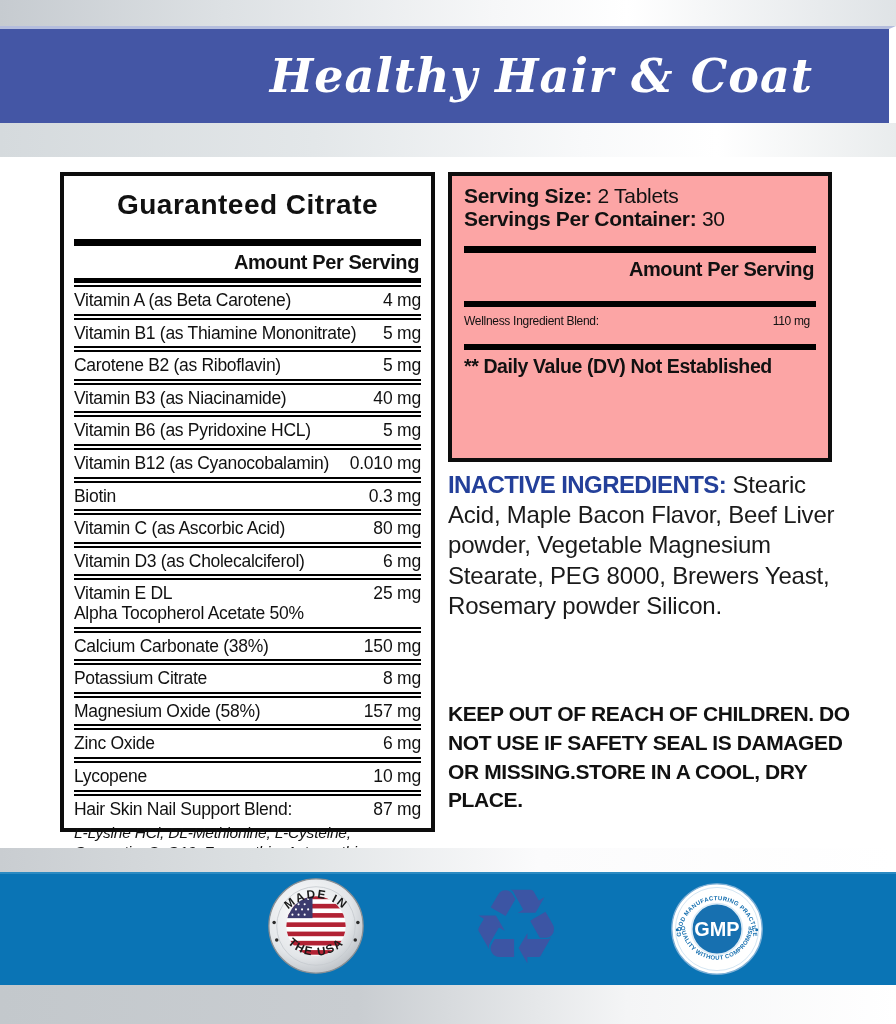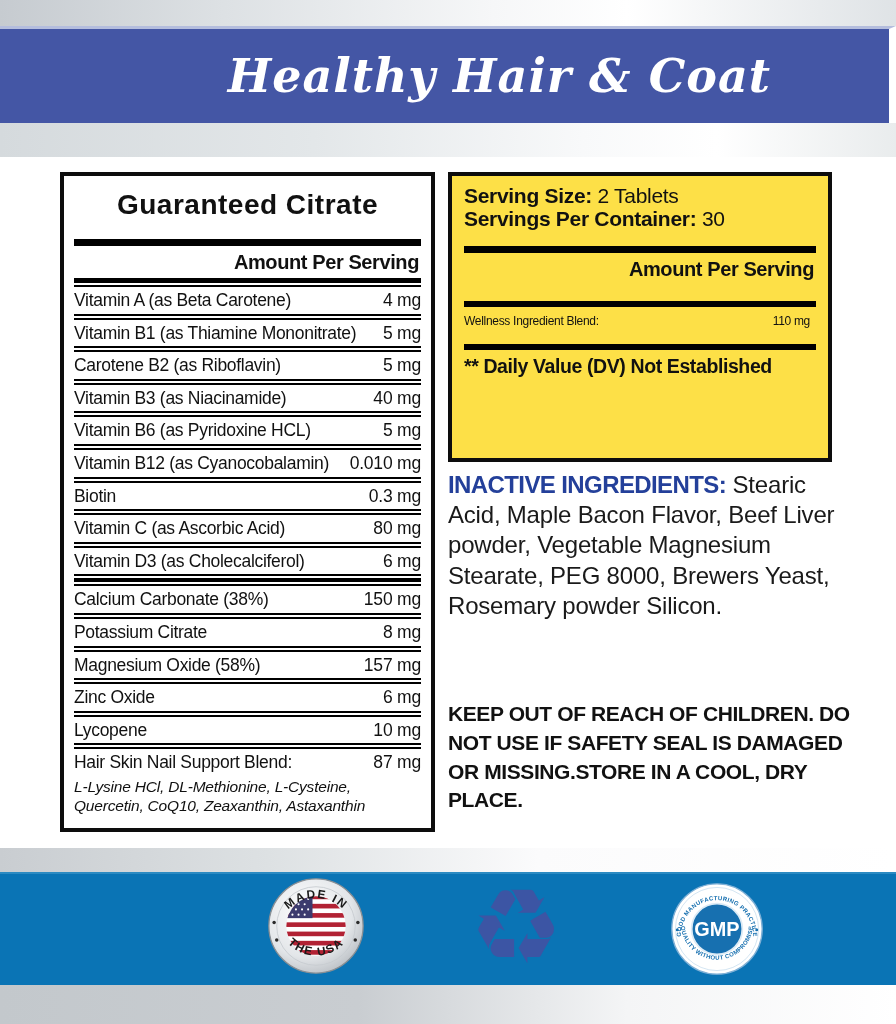--- a/index.html
+++ b/index.html
@@ -10,21 +10,21 @@
   .silver{position:absolute;left:0;width:100%;
           background:linear-gradient(90deg,#c6cbd0 0%,#dde1e4 25%,#f6f7f8 55%,#ffffff 70%,#dfe3e6 100%);}
   .silver.top{top:0;height:26px;}
   .silver.mid{top:123px;height:34px;background:linear-gradient(90deg,#d5dadd 0%,#e3e7e9 35%,#f8f9fa 65%,#ffffff 80%,#e9eced 100%);}
   .silver.low{top:848px;height:24px;background:linear-gradient(90deg,#c9cdd1 0%,#dde1e3 30%,#fbfbfc 60%,#ffffff 100%);}
   .silver.foot{top:985px;height:39px;background:linear-gradient(90deg,#c3c8cc 0%,#c9cdd1 40%,#f4f5f6 70%,#ffffff 100%);}
 
   .header-band{position:absolute;top:26px;left:0;width:100%;height:97px;
                background:#4456a5;border-top:3px solid #b4bddd;border-right:7px solid #fff;
                box-sizing:border-box;}
-  .banner-title{height:94px;line-height:94px;text-align:right;padding-right:118px;
+  .banner-title{height:94px;line-height:94px;text-align:right;padding-right:76px;
                 font-family:"DejaVu Serif",serif;font-style:italic;font-weight:bold;
                 font-size:46px;color:#ffffff;letter-spacing:1px;}
 
   
   .ga-box{position:absolute;top:172px;left:60px;width:375px;height:660px;
           border:4px solid #0d0d0d;background:#fff;box-sizing:border-box;
           padding:0 10px;}
   .ga-title{text-align:center;font-size:28px;font-weight:700;letter-spacing:.5px;
             margin:13px 0 18px 0;}
   .bar{height:7px;background:#000;}
@@ -34,21 +34,21 @@
               padding:5px 2px 4px 0;}
   .ga-row{display:flex;justify-content:space-between;align-items:flex-start;
           padding:4px 0 3px 0;font-size:17.5px;line-height:1.12;}
   .ga-name{white-space:nowrap;letter-spacing:-.3px;}
   .ga-amt{white-space:nowrap;letter-spacing:-.2px;}
   .ga-note{font-style:italic;font-size:15.5px;line-height:1.25;letter-spacing:-.2px;
            padding:1px 0 6px 0;}
 
   
   .sv-box{position:absolute;top:172px;left:448px;width:384px;height:290px;
-          border:4px solid #0d0d0d;background:#fde047;box-sizing:border-box;
+          border:4px solid #0d0d0d;background:#fca5a5;box-sizing:border-box;
           padding:8px 12px 0 12px;}
   .sv-line{font-size:21px;line-height:1.1;letter-spacing:-.3px;}
   .sv-line b{font-weight:700;}
   .sv-box .bar{margin-top:16px;}
   .sv-colhead{text-align:right;font-size:20px;font-weight:700;letter-spacing:-.4px;
               padding:5px 2px 4px 0;}
   .sv-blend{display:flex;justify-content:space-between;font-size:12px;
             letter-spacing:-.3px;padding:7px 6px 2px 0;}
   .sv-note{font-style:italic;font-size:17px;line-height:1.35;letter-spacing:-.2px;
            padding:8px 0 0 14px;width:330px;}
@@ -149,20 +149,27 @@
           <div class="ga-amt">80 mg</div>
         </div>
         <div class="dsep"></div>
         <div class="ga-row">
           <div class="ga-name">
             <div>Vitamin D3 (as Cholecalciferol)</div>
           </div>
           <div class="ga-amt">6 mg</div>
         </div>
         <div class="dsep"></div>
+        <div class="ga-row">
+          <div class="ga-name">
+            <div>Vitamin E DL</div>
+            <div>Alpha Tocopherol Acetate 50%</div>
+          </div>
+          <div class="ga-amt">25 mg</div>
+        </div>
         <div class="dsep"></div>
         <div class="ga-row">
           <div class="ga-name">
             <div>Calcium Carbonate (38%)</div>
           </div>
           <div class="ga-amt">150 mg</div>
         </div>
         <div class="dsep"></div>
         <div class="ga-row">
           <div class="ga-name">

